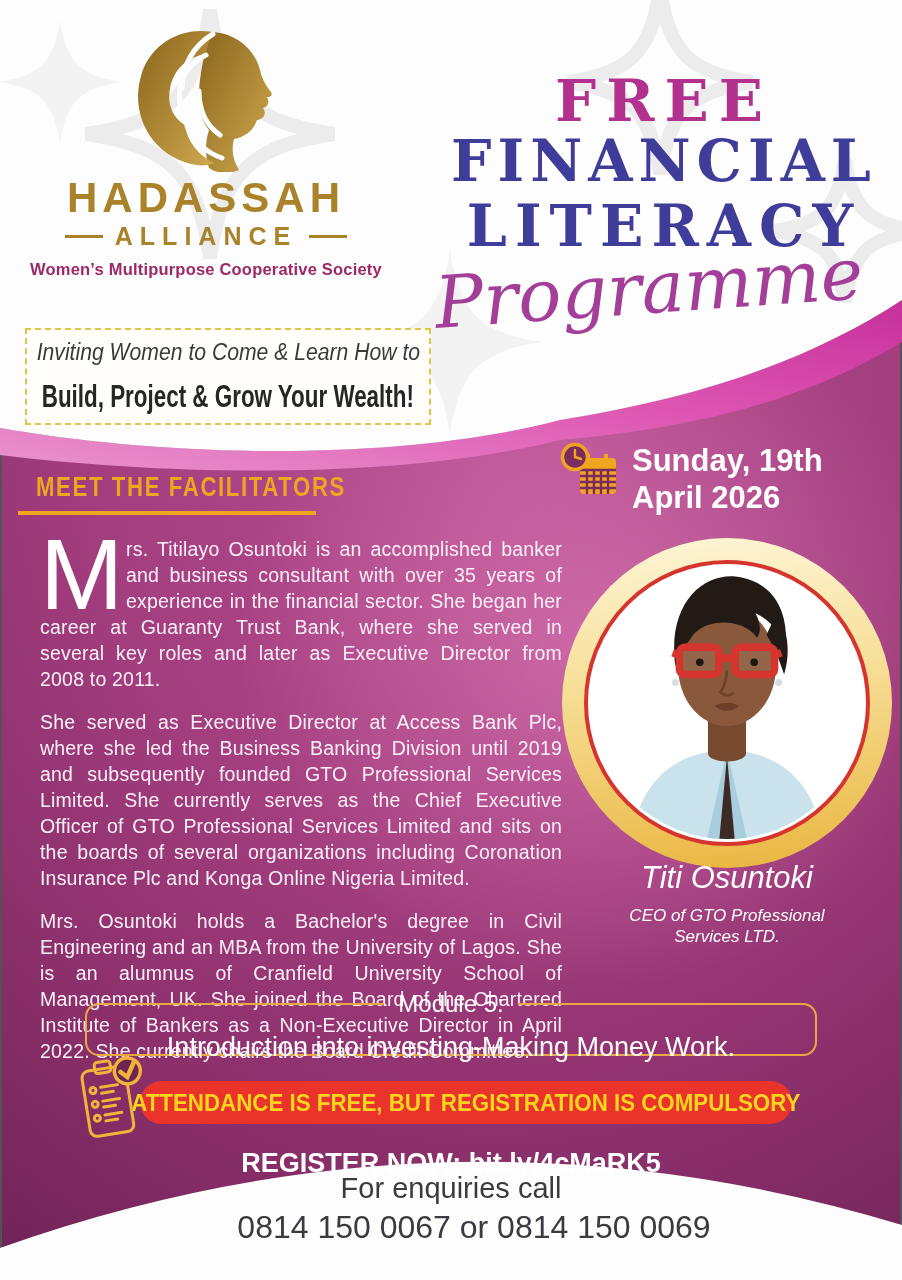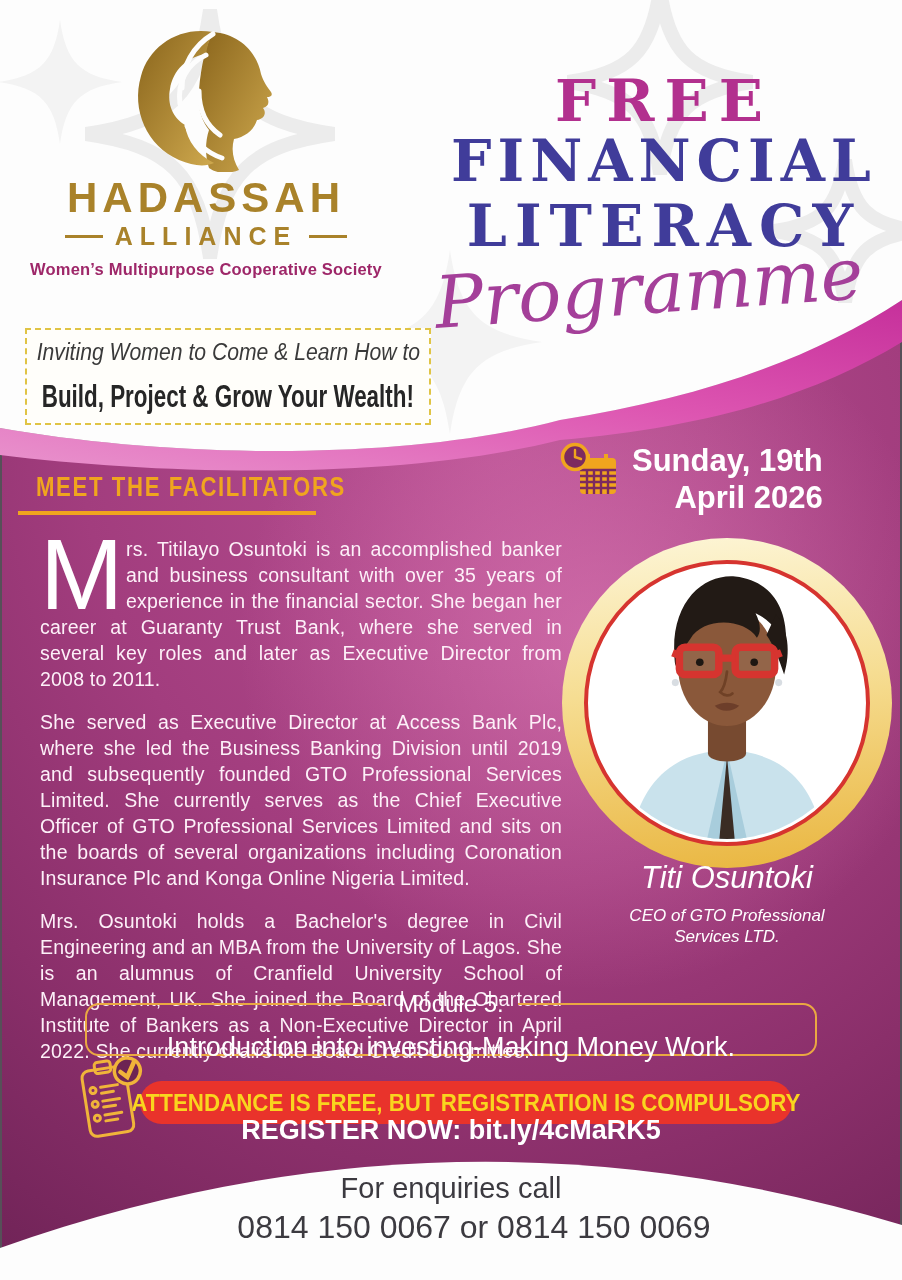--- a/index.html
+++ b/index.html
@@ -40,21 +40,21 @@
     background:#fffefa;border:2px dashed #e0c445;display:flex;flex-direction:column;
     align-items:center;justify-content:center;gap:12px;}
   .inv1{font-style:italic;font-size:23px;color:#3a3a3a;white-space:nowrap;transform:scaleX(.92);}
   .inv2{font-weight:bold;font-size:32px;color:#262626;white-space:nowrap;transform:scaleX(.70);letter-spacing:0px;}
   
   .meet-wrap{position:absolute;left:36px;top:472px;z-index:2;}
   .meet{font-size:27px;font-weight:bold;letter-spacing:2px;color:var(--gold);white-space:nowrap;
     transform:scaleX(.82);transform-origin:left center;}
   .meet-underline{position:absolute;left:18px;top:511px;width:298px;height:3.5px;background:var(--gold);z-index:2;}
   
-  .date-block{position:absolute;left:560px;top:442px;display:flex;gap:12px;z-index:2;text-align:right;}
+  .date-block{position:absolute;left:560px;top:442px;display:flex;gap:12px;z-index:2;}
   .date-text{color:#fff;font-weight:bold;font-size:31px;line-height:37px;}
   
   .bio{position:absolute;left:40px;top:536px;width:522px;z-index:2;color:#fdf0f8;
     font-size:19.5px;line-height:26px;text-align:justify;letter-spacing:.2px;}
   .bio p + p{margin-top:17px;}
   .dropcap{float:left;font-size:100px;line-height:76px;width:86px;color:#fff;font-weight:400;}
   
   .ring{position:absolute;left:562px;top:538px;width:330px;height:330px;border-radius:50%;z-index:2;
     background:linear-gradient(175deg,#fdf6d8 0%,#f6dd92 45%,#e9b53e 100%);}
   .ring-red{position:absolute;inset:22px;border-radius:50%;background:#fff;border:4px solid var(--ring-red);}
@@ -65,21 +65,21 @@
   
   .module{position:absolute;left:85px;top:990px;width:732px;height:66px;z-index:2;
     border:2.5px solid #eaa842;border-radius:14px;}
   .module legend{margin:13px auto;padding:0 14px;font-size:24px;color:#fff;text-align:center;}
   .module-topic{font-size:27px;color:#fff;text-align:center;margin-top:1px;}
   
   .clipboard{position:absolute;left:70px;top:1056px;z-index:3;}
   .pill{position:absolute;left:140px;top:1081px;width:652px;height:43px;border-radius:22px;
     background:var(--red);display:flex;align-items:center;justify-content:center;z-index:2;}
   .pill span{color:var(--yellow);font-weight:bold;font-size:24px;white-space:nowrap;transform:scaleX(.93);}
-  .register{position:absolute;left:0;top:1115px;width:902px;text-align:center;z-index:2;
+  .register{position:absolute;left:0;top:1148px;width:902px;text-align:center;z-index:2;
     color:#fff;font-weight:bold;font-size:27px;}
   
   .bottom-curve{position:absolute;left:0;top:1140px;z-index:1;pointer-events:none;}
   .footer{position:absolute;left:0;top:1172px;width:902px;text-align:center;z-index:2;color:var(--text-dark);}
   .f1{font-size:29px;}
   .f2{font-size:32px;margin-top:4px;padding-left:46px;}
 </style>
 </head>
 <body>
 

